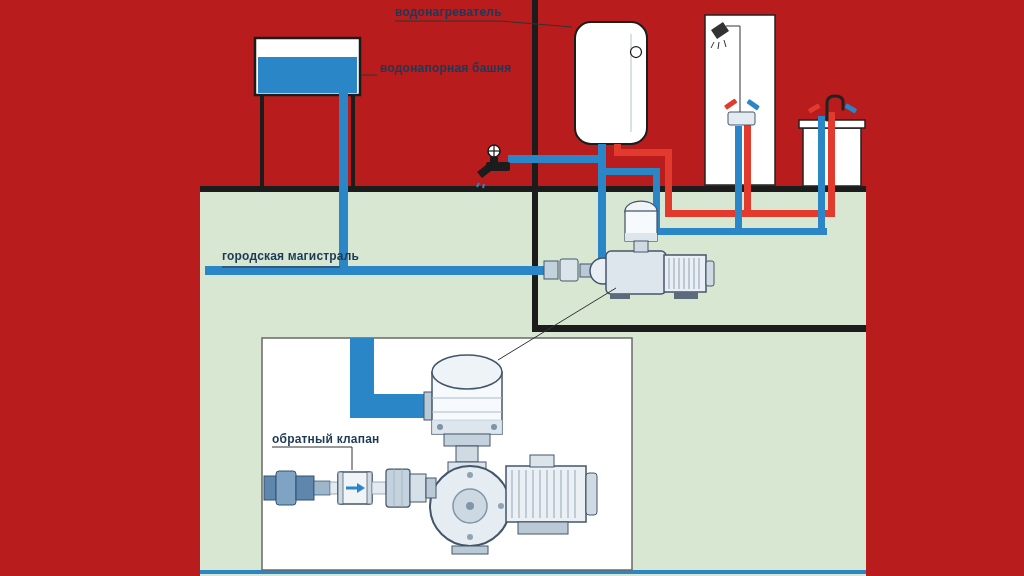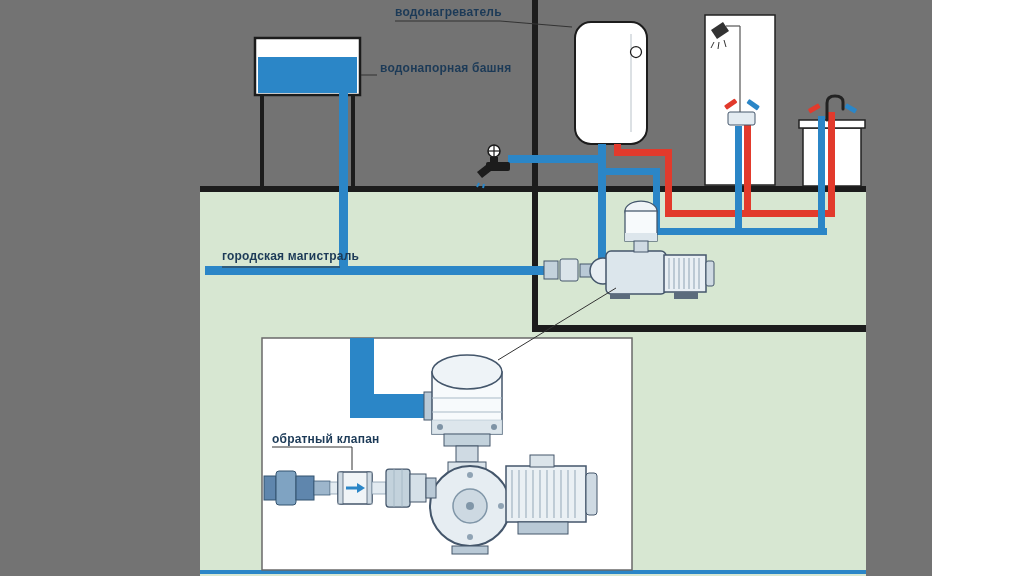--- a/index.html
+++ b/index.html
@@ -1,16 +1,16 @@
 <!DOCTYPE html>
 <html><head>
 <meta charset="utf-8">
 <style>
   html,body { margin:0; padding:0; background:#ffffff; }
-  .stage { position:relative; width:932px; height:576px; background:#737373; overflow:hidden; }
+  .stage { position:relative; width:1024px; height:576px; background:#b91c1c; overflow:hidden; }
   svg { position:absolute; left:0; top:0; display:block; }
   .lbl { font-family:"Liberation Sans", sans-serif; font-size:12px; font-weight:700; letter-spacing:.2px; }
   .thin { stroke:#333333; stroke-width:1; fill:none; }
 </style>
 </head>
 <body>
 
 <div class="stage">
 <svg width="1024" height="576" viewBox="0 0 1024 576" xmlns="http://www.w3.org/2000/svg">
 

